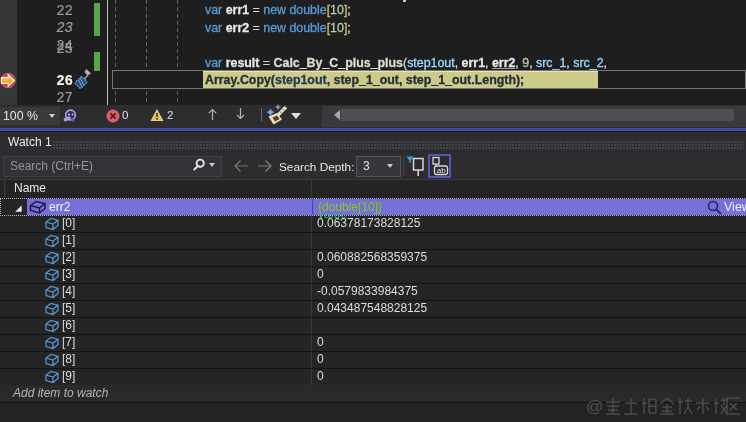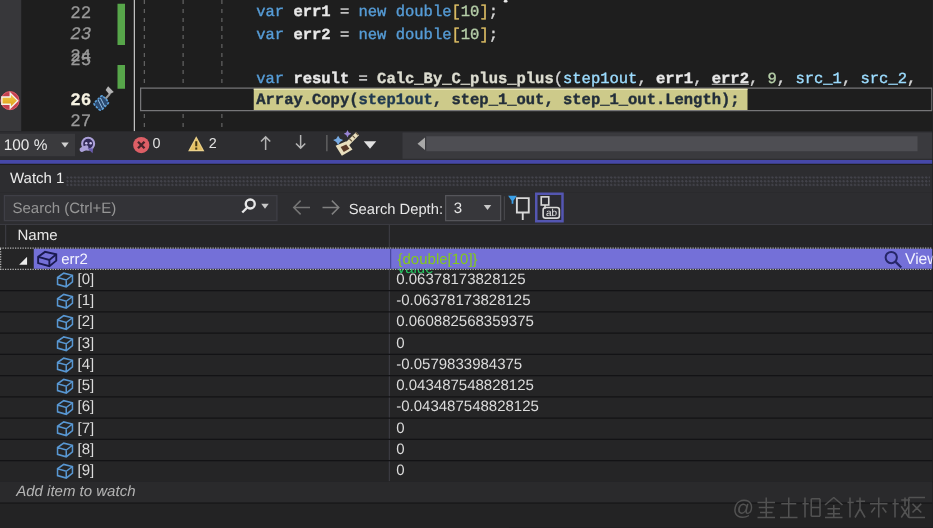--- a/index.html
+++ b/index.html
@@ -1,21 +1,21 @@
 <!DOCTYPE html>
 <html><head>
 <meta charset="utf-8">
 <style>
   html,body{margin:0;padding:0;}
   body{width:746px;height:422px;background:#1e1e1e;overflow:hidden;position:relative;
        font-family:"Liberation Sans",sans-serif;}
   .abs{position:absolute;}
   
   .codeline{position:absolute;left:205px;height:18px;line-height:17.5px;
-    font-family:Liberation Mono, monospace;font-size:12.4px;white-space:pre;color:#d4d4d4;-webkit-text-stroke:0.3px currentColor;}
+    font-family:Liberation Sans, sans-serif;font-size:12.4px;white-space:pre;color:#d4d4d4;-webkit-text-stroke:0.3px currentColor;}
   .ln{position:absolute;width:43px;left:30px;text-align:right;height:18px;line-height:17.5px;
     font-family:"Liberation Mono",monospace;font-size:14px;color:#9a9a9a;-webkit-text-stroke:0.2px currentColor;}
   .k{color:#569cd6;}
   .id{color:#9cdcfe;}
   .bi{color:#e8e8e8;font-weight:bold;}
   .mth{color:#dcdcd0;font-weight:bold;}
   .num{color:#b5cea8;}
   .br{color:#dcbd64;}
   .guide{position:absolute;top:0;width:1px;height:104px;
     background:repeating-linear-gradient(to bottom,#606060 0 3.5px,transparent 3.5px 7px);}
@@ -206,21 +206,20 @@
       <path d="M1 5 L6 1.5 L13 3.2 L13 8.5 L8 12.5 L1 10.5 Z M1 5 L8 7 L13 3.2 M8 7 L8 12.5" fill="none" stroke="#5897d2" stroke-width="1.25"></path>
     </svg>
     <span class="wlabel">[0]</span>
     <span class="wval">0.06378173828125</span>
   </div>
 <div class="wrow" style="top:232px;">
     <svg class="cube" width="14" height="14" viewBox="0 0 14 14">
       <path d="M1 5 L6 1.5 L13 3.2 L13 8.5 L8 12.5 L1 10.5 Z M1 5 L8 7 L13 3.2 M8 7 L8 12.5" fill="none" stroke="#5897d2" stroke-width="1.25"></path>
     </svg>
     <span class="wlabel">[1]</span>
-    <span class="wval">-0.06378173828125</span>
   </div>
 <div class="wrow" style="top:249px;">
     <svg class="cube" width="14" height="14" viewBox="0 0 14 14">
       <path d="M1 5 L6 1.5 L13 3.2 L13 8.5 L8 12.5 L1 10.5 Z M1 5 L8 7 L13 3.2 M8 7 L8 12.5" fill="none" stroke="#5897d2" stroke-width="1.25"></path>
     </svg>
     <span class="wlabel">[2]</span>
     <span class="wval">0.060882568359375</span>
   </div>
 <div class="wrow" style="top:266px;">
     <svg class="cube" width="14" height="14" viewBox="0 0 14 14">
@@ -241,21 +240,20 @@
       <path d="M1 5 L6 1.5 L13 3.2 L13 8.5 L8 12.5 L1 10.5 Z M1 5 L8 7 L13 3.2 M8 7 L8 12.5" fill="none" stroke="#5897d2" stroke-width="1.25"></path>
     </svg>
     <span class="wlabel">[5]</span>
     <span class="wval">0.043487548828125</span>
   </div>
 <div class="wrow" style="top:317px;">
     <svg class="cube" width="14" height="14" viewBox="0 0 14 14">
       <path d="M1 5 L6 1.5 L13 3.2 L13 8.5 L8 12.5 L1 10.5 Z M1 5 L8 7 L13 3.2 M8 7 L8 12.5" fill="none" stroke="#5897d2" stroke-width="1.25"></path>
     </svg>
     <span class="wlabel">[6]</span>
-    <span class="wval">-0.043487548828125</span>
   </div>
 <div class="wrow" style="top:334px;">
     <svg class="cube" width="14" height="14" viewBox="0 0 14 14">
       <path d="M1 5 L6 1.5 L13 3.2 L13 8.5 L8 12.5 L1 10.5 Z M1 5 L8 7 L13 3.2 M8 7 L8 12.5" fill="none" stroke="#5897d2" stroke-width="1.25"></path>
     </svg>
     <span class="wlabel">[7]</span>
     <span class="wval">0</span>
   </div>
 <div class="wrow" style="top:351px;">
     <svg class="cube" width="14" height="14" viewBox="0 0 14 14">

